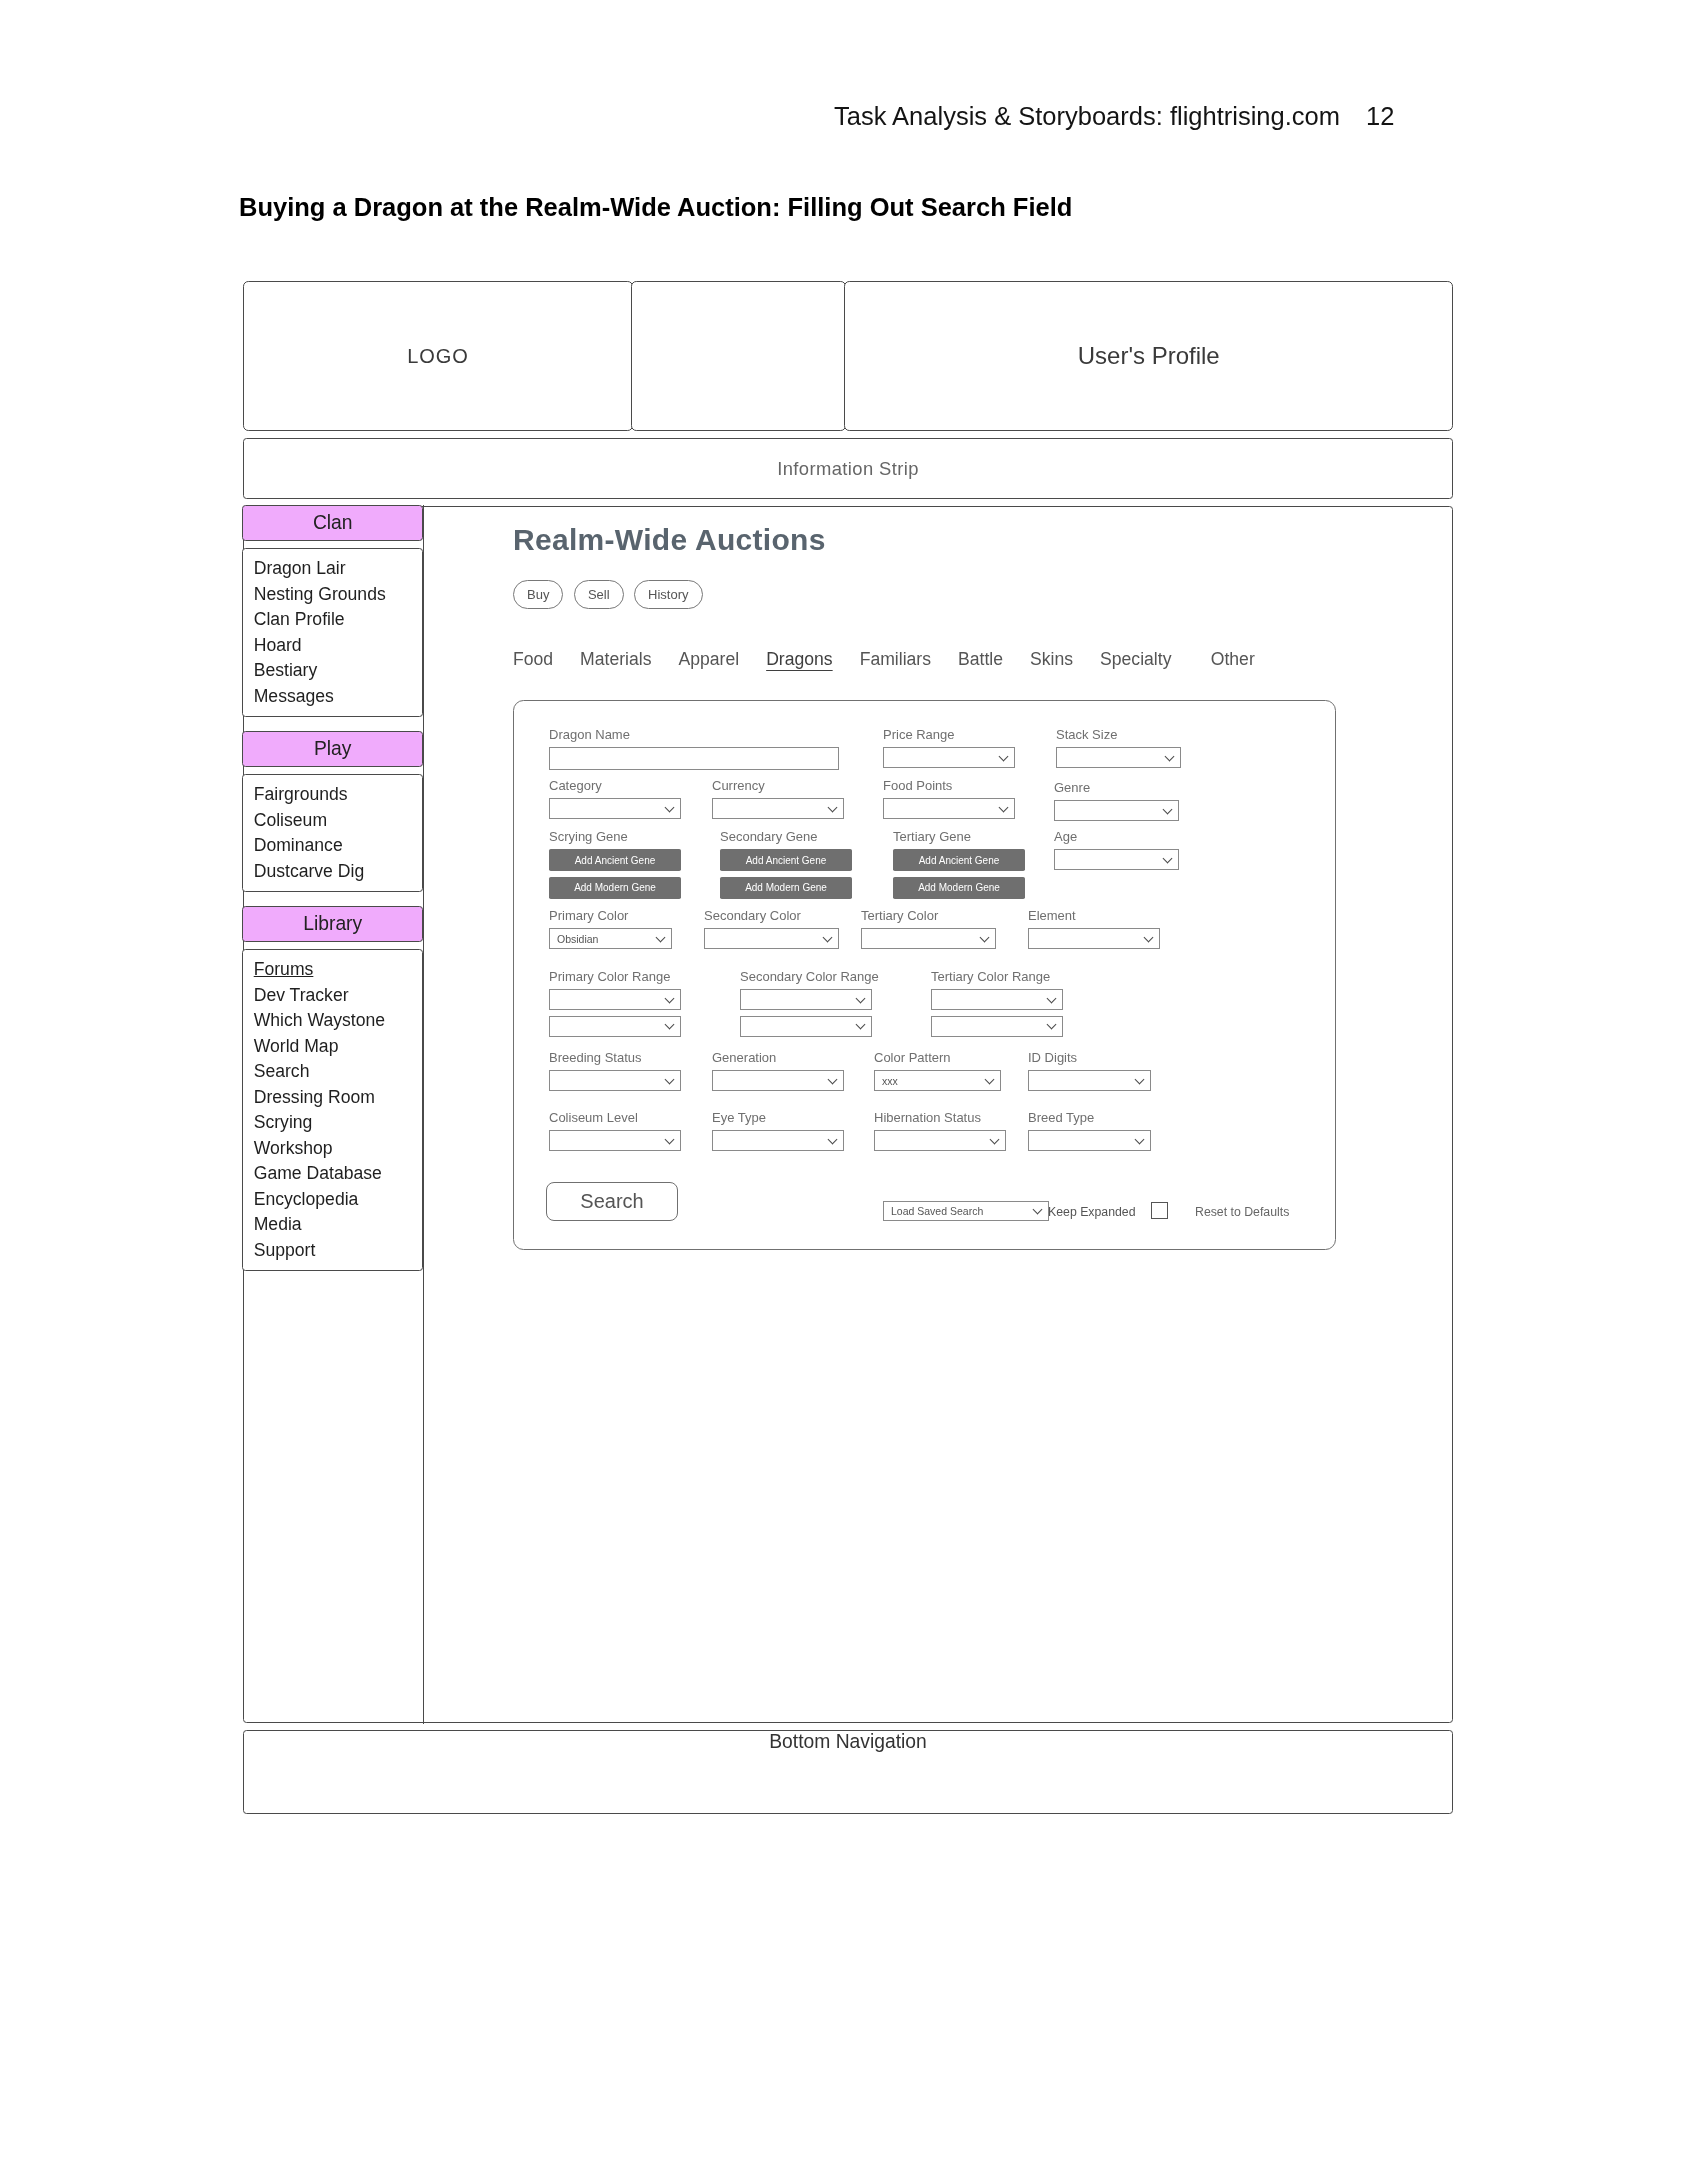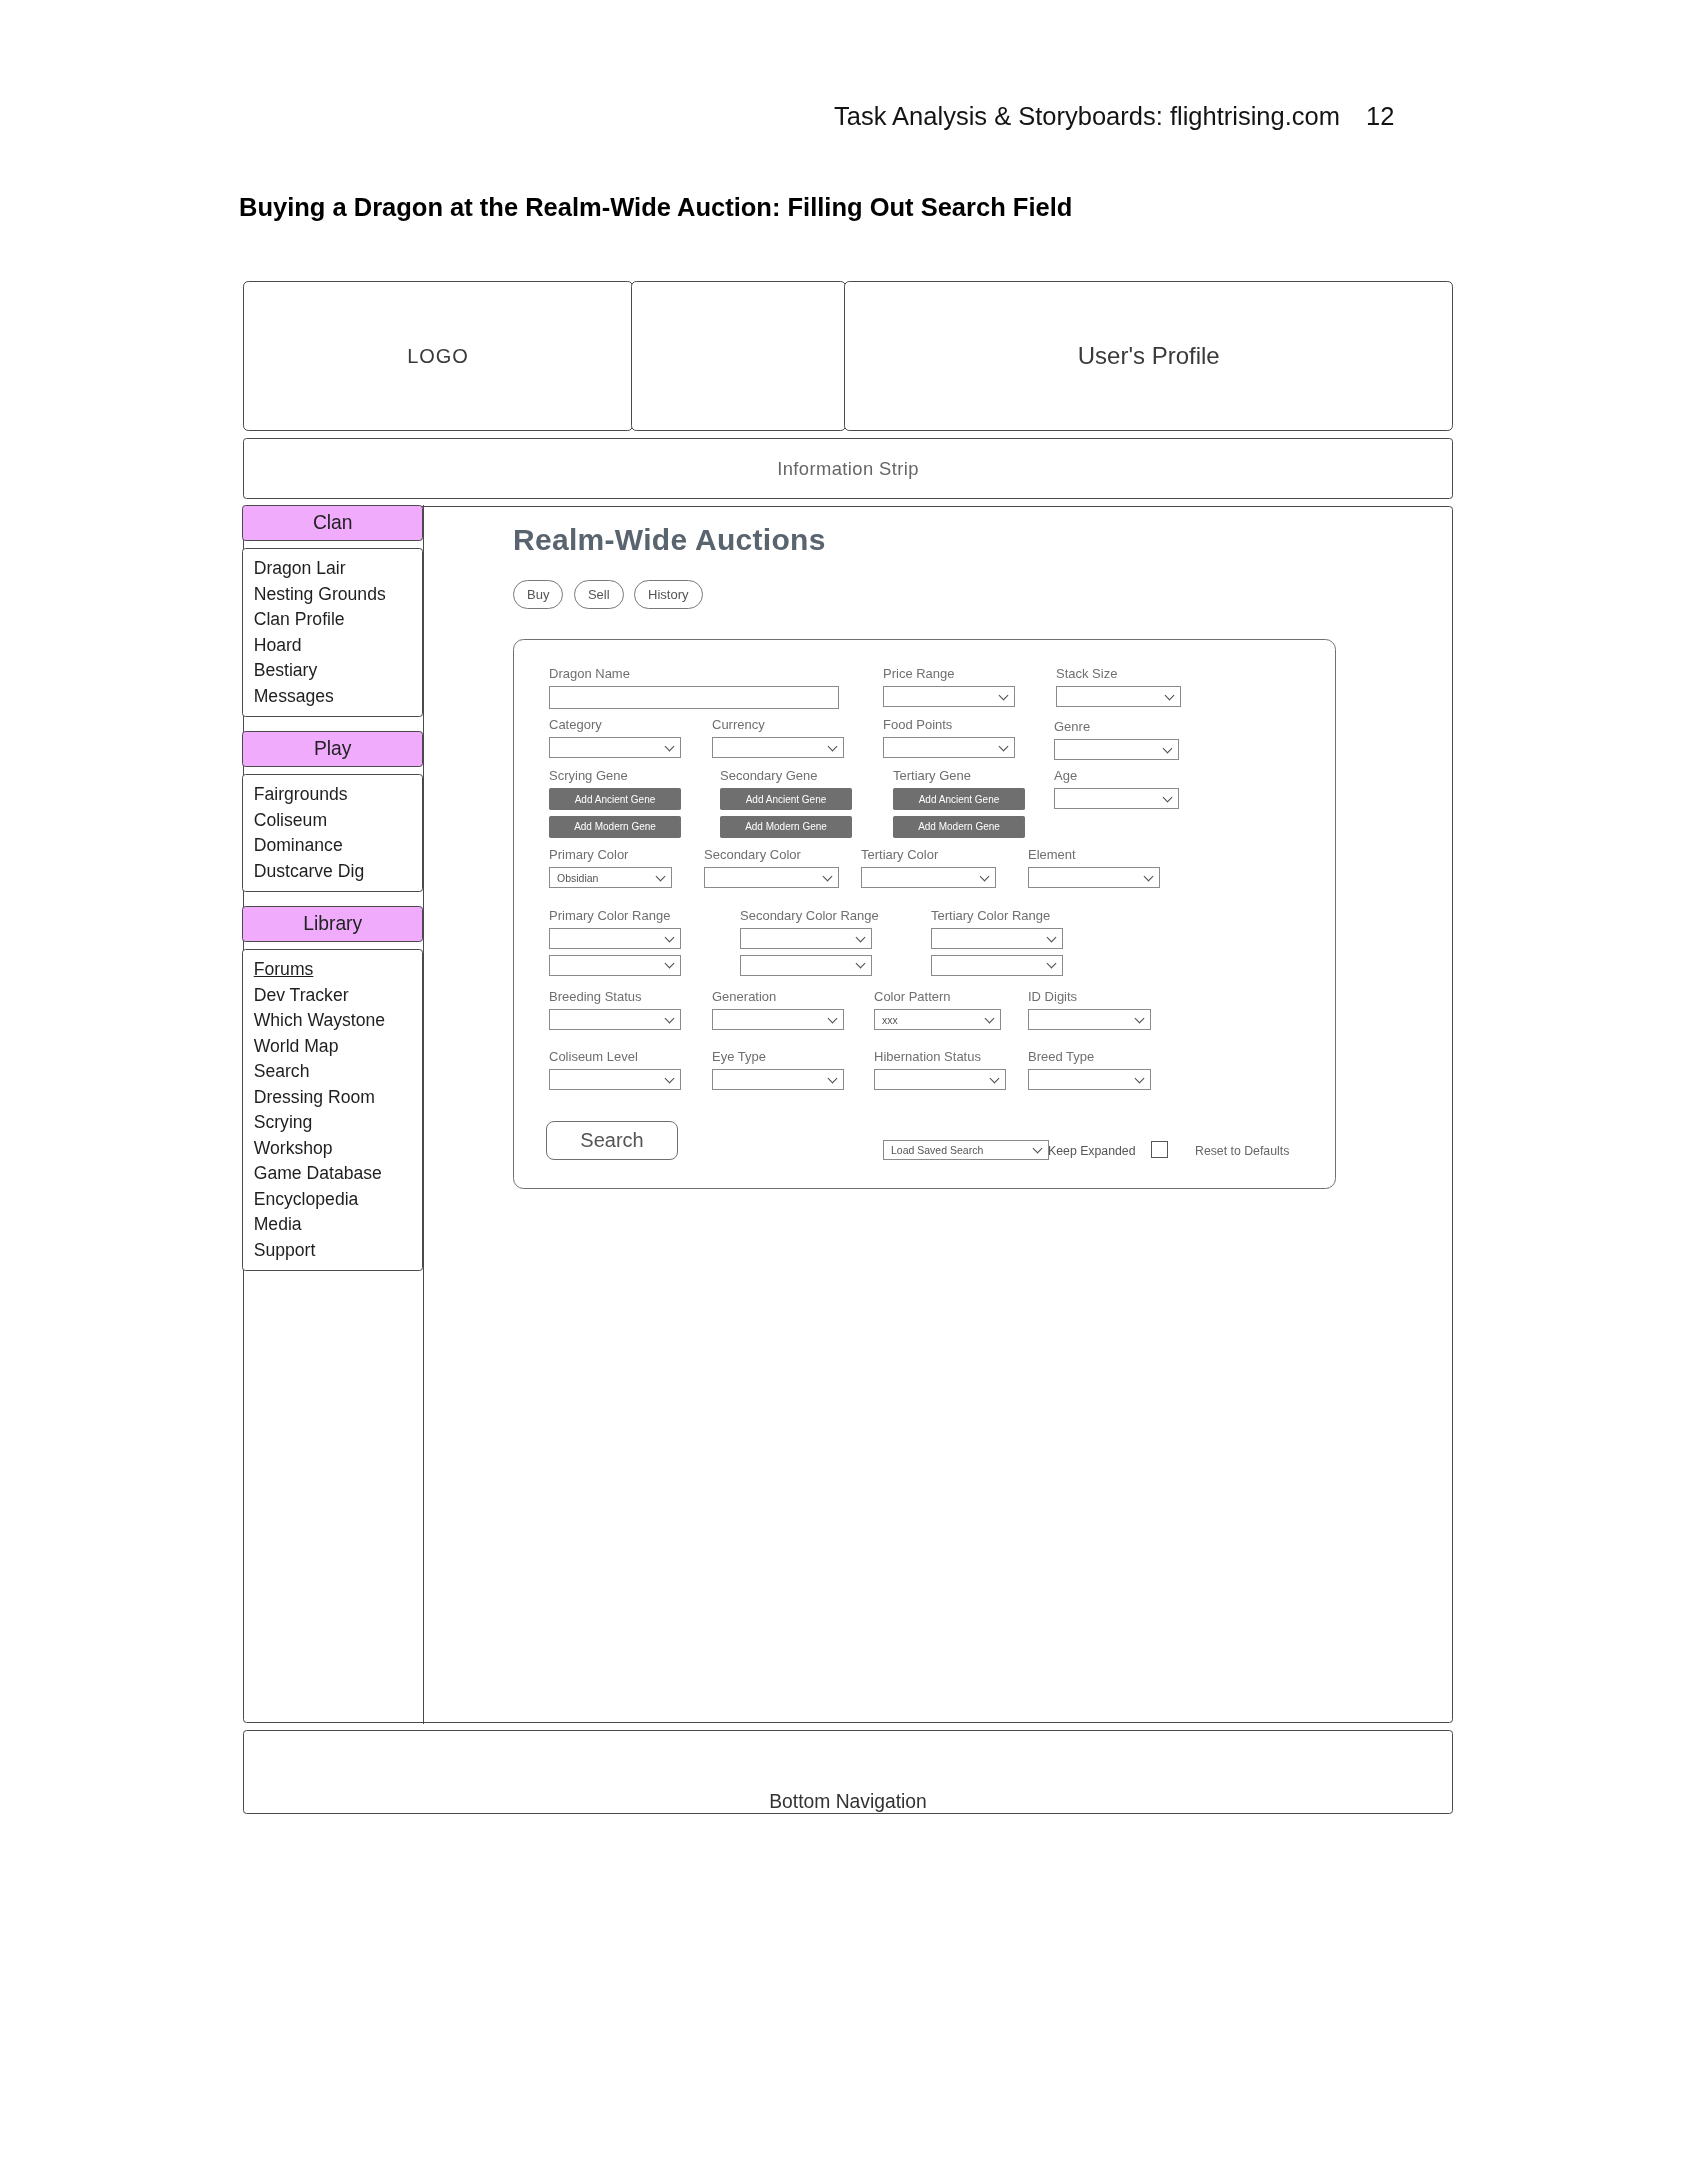--- a/index.html
+++ b/index.html
@@ -52,21 +52,21 @@
     transform:rotate(45deg); flex:none; margin-top:-3.5px; }
   .gene-btn { width:132px; height:22px; background:#6f6f6f; color:#fff; font-size:10px; border-radius:1.8px;
     display:flex; align-items:center; justify-content:center; margin-bottom:5.3px; white-space:nowrap; }
   .search-btn { position:absolute; left:32px; top:481px; width:132px; height:39px; border:1.8px solid #707070;
     border-radius:8px; background:#fff; display:flex; align-items:center; justify-content:center; font-size:20px; color:#555; }
   .lss { position:absolute; left:369px; top:500px; width:166px; height:20px; }
   .keep-label { position:absolute; left:534px; top:504px; font-size:12.3px; color:#555; }
   .checkbox { position:absolute; left:637px; top:501px; width:16.7px; height:16.7px; border:1.8px solid #555; background:#fff; }
   .reset-link { position:absolute; left:681px; top:504px; font-size:12.3px; color:#666; }
 
-  .bottom-nav { margin-top:7px; height:84px; border-radius:3.5px; display:flex; align-items:flex-end; justify-content:center; font-size:19.3px; color:#333; }
+  .bottom-nav { margin-top:7px; height:84px; border-radius:3.5px; display:flex; align-items:flex-start; justify-content:center; font-size:19.3px; color:#333; }
 </style>
 </head>
 <body>
 
 <div class="doc-header">
   <span>Task Analysis &amp; Storyboards: flightrising.com</span><span class="pagenum">12</span>
 </div>
 <div class="doc-title">Buying a Dragon at the Realm-Wide Auction: Filling Out Search Field</div>
 
 <div class="wf">
@@ -138,20 +138,31 @@
 
     <div class="content">
       <div class="rw-heading">Realm-Wide Auctions</div>
 
       <div class="pills">
         <div class="pill">Buy</div>
         <div class="pill">Sell</div>
         <div class="pill">History</div>
       </div>
 
+      <div class="tabs">
+        <span class="tab">Food</span>
+        <span class="tab">Materials</span>
+        <span class="tab">Apparel</span>
+        <span class="tab active">Dragons</span>
+        <span class="tab">Familiars</span>
+        <span class="tab">Battle</span>
+        <span class="tab">Skins</span>
+        <span class="tab">Specialty</span>
+        <span class="tab">Other</span>
+      </div>
 
       <div class="form-panel">
 
         <div class="field" style="left:35px;top:26px;width:290px">
           <div class="flabel">Dragon Name</div>
           <input class="tinput" type="text" value="" style="">
         </div>
         <div class="field" style="left:369px;top:26px;width:132px">
           <div class="flabel">Price Range</div>
           <div class="select">

